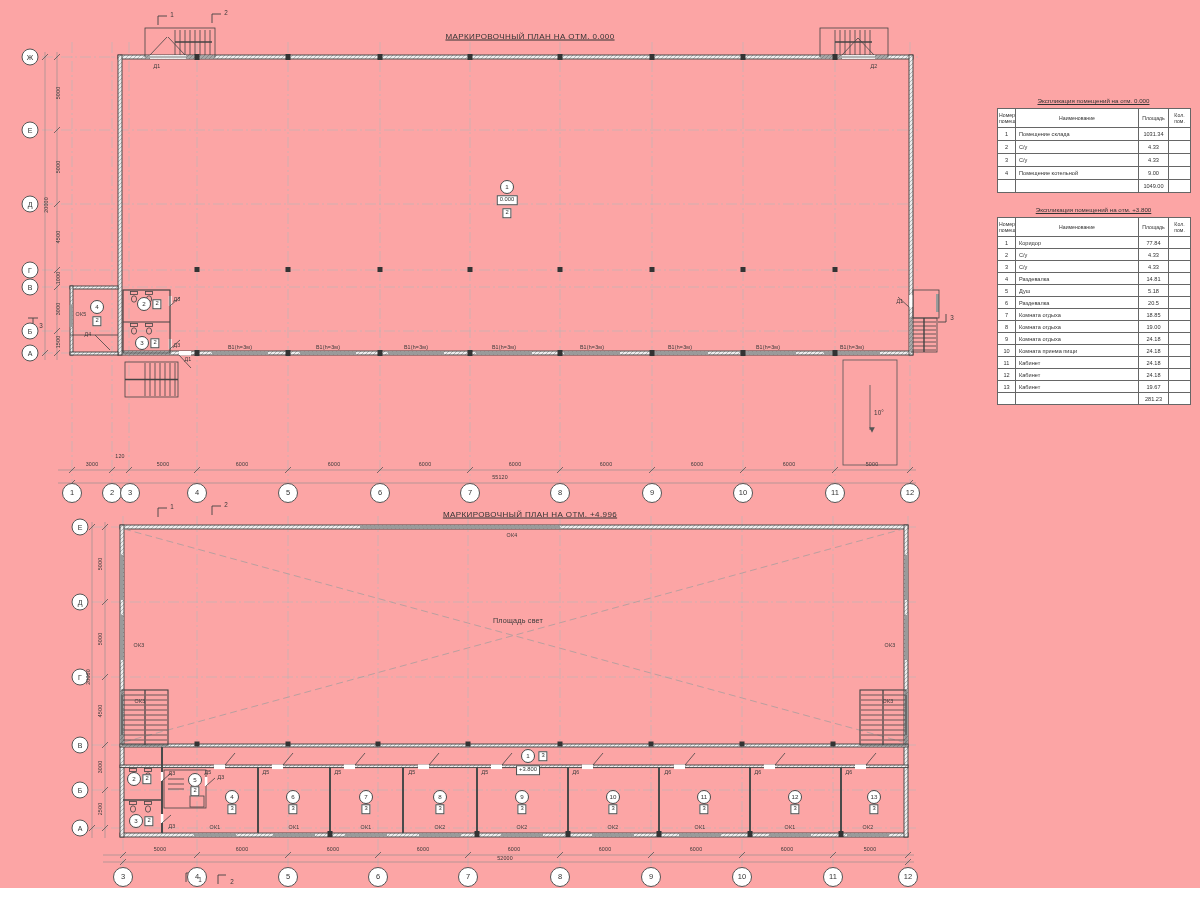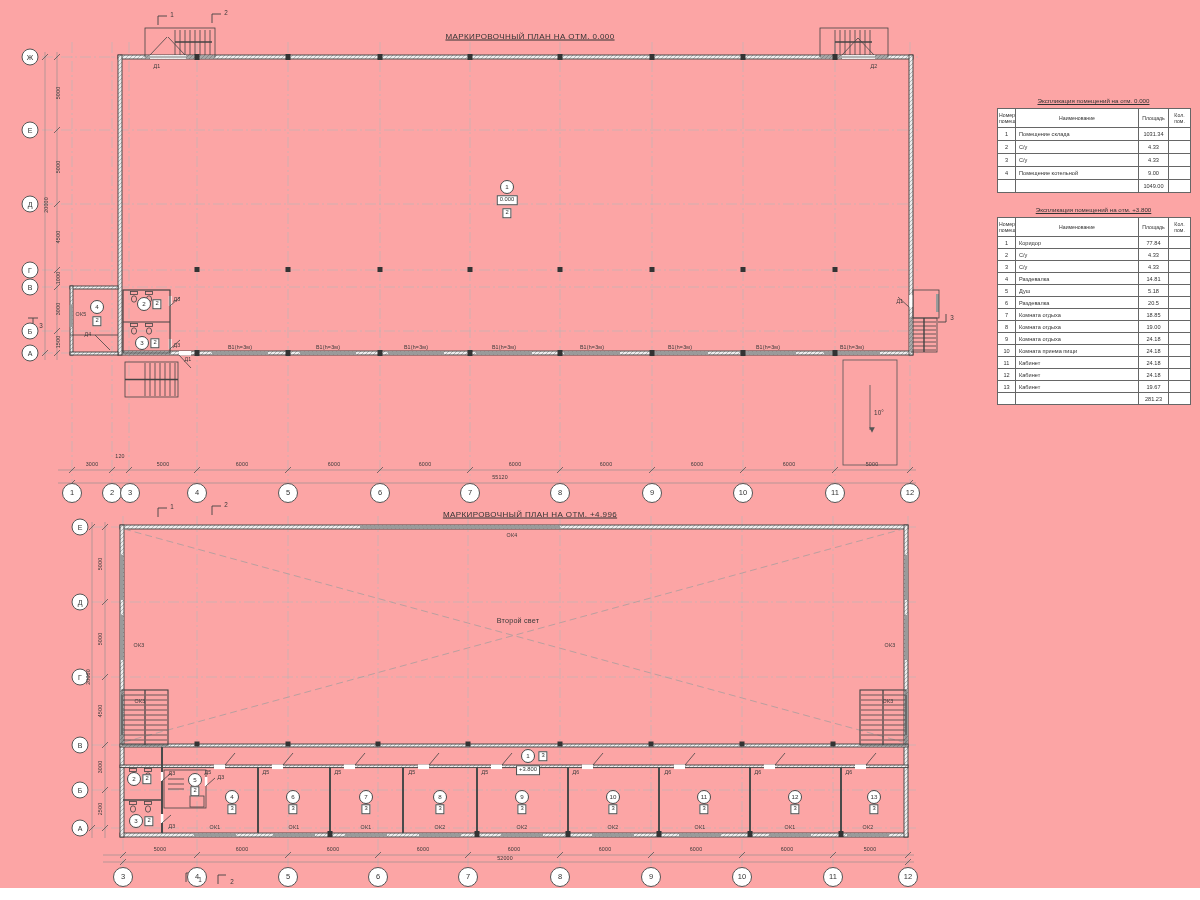--- a/index.html
+++ b/index.html
@@ -388,21 +388,21 @@
 <span class="lbl sm v" style="left:58px;top:237px">4500</span>
 <span class="lbl sm v" style="left:58px;top:278px">1000</span>
 <span class="lbl sm v" style="left:58px;top:309px">3000</span>
 <span class="lbl sm v" style="left:58px;top:342px">1500</span>
 <span class="lbl sm v" style="left:46px;top:205px">20000</span>
 
 <span class="ptitle" style="left:530px;top:514px">МАРКИРОВОЧНЫЙ ПЛАН НА ОТМ. +4.996</span>
 <span class="lbl" style="left:172px;top:506px">1</span>
 <span class="lbl" style="left:226px;top:504px">2</span>
 <span class="lbl sm" style="left:512px;top:535px">ОК4</span>
-<span class="lbl big" style="left:518px;top:620px">Второй свет</span>
+<span class="lbl big" style="left:518px;top:620px">Площадь свет</span>
 <span class="lbl sm" style="left:139px;top:645px">ОК3</span>
 <span class="lbl sm" style="left:140px;top:701px">ОК3</span>
 <span class="lbl sm" style="left:890px;top:645px">ОК3</span>
 <span class="lbl sm" style="left:888px;top:701px">ОК3</span>
 
 <span class="tag" style="left:528px;top:756px">1</span>
 <span class="fbox" style="left:543px;top:756px">3</span>
 <span class="fbox" style="left:528px;top:770px">+3.800</span>
 
 <span class="tag" style="left:134px;top:779px">2</span>

